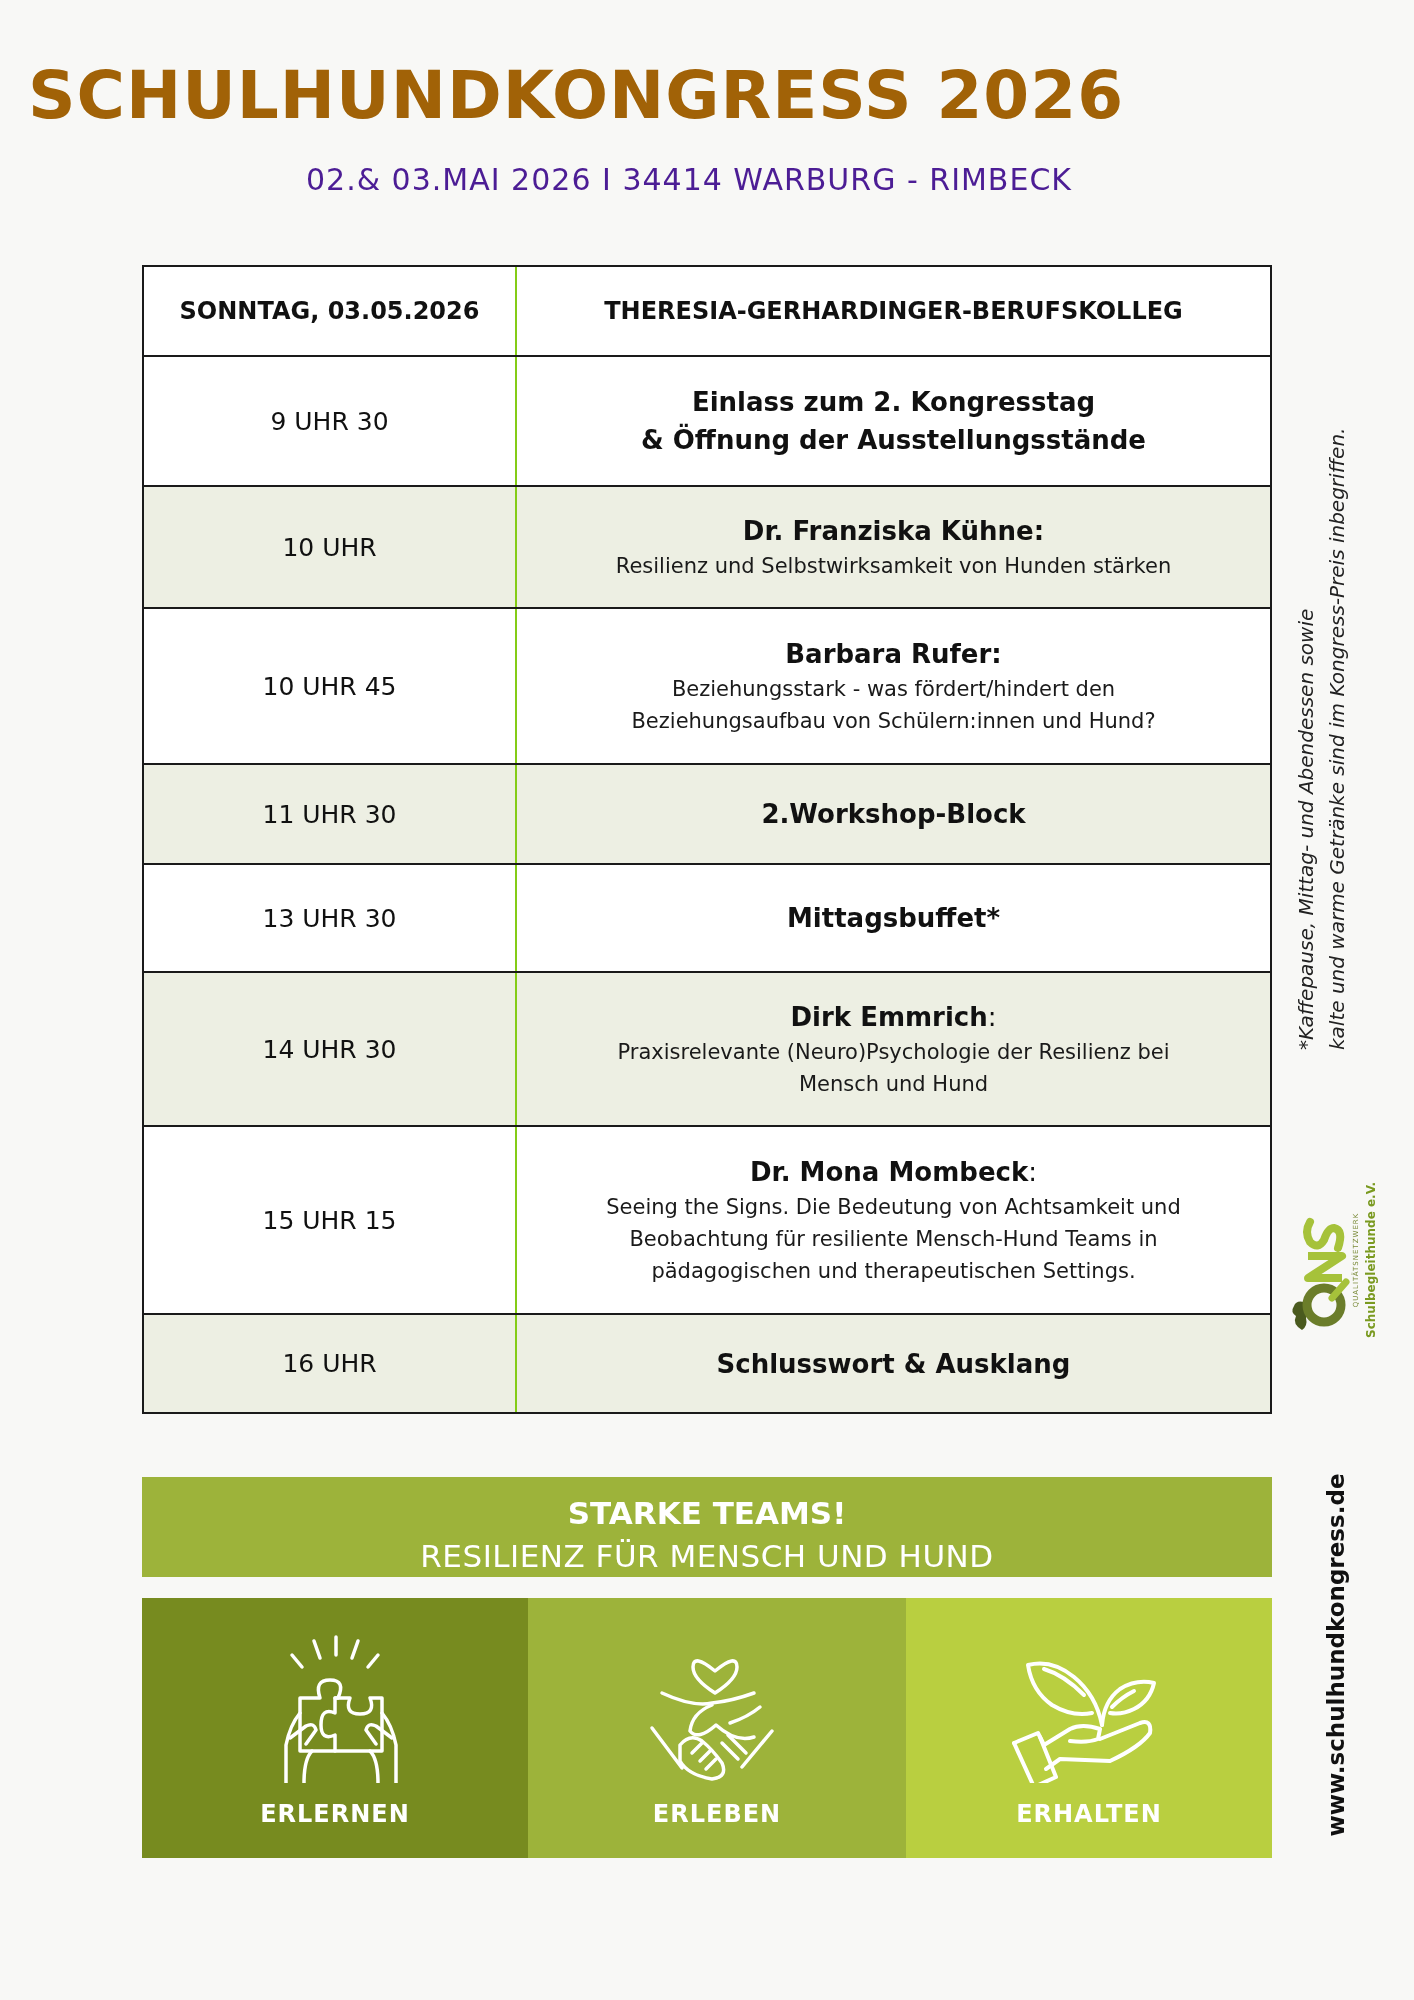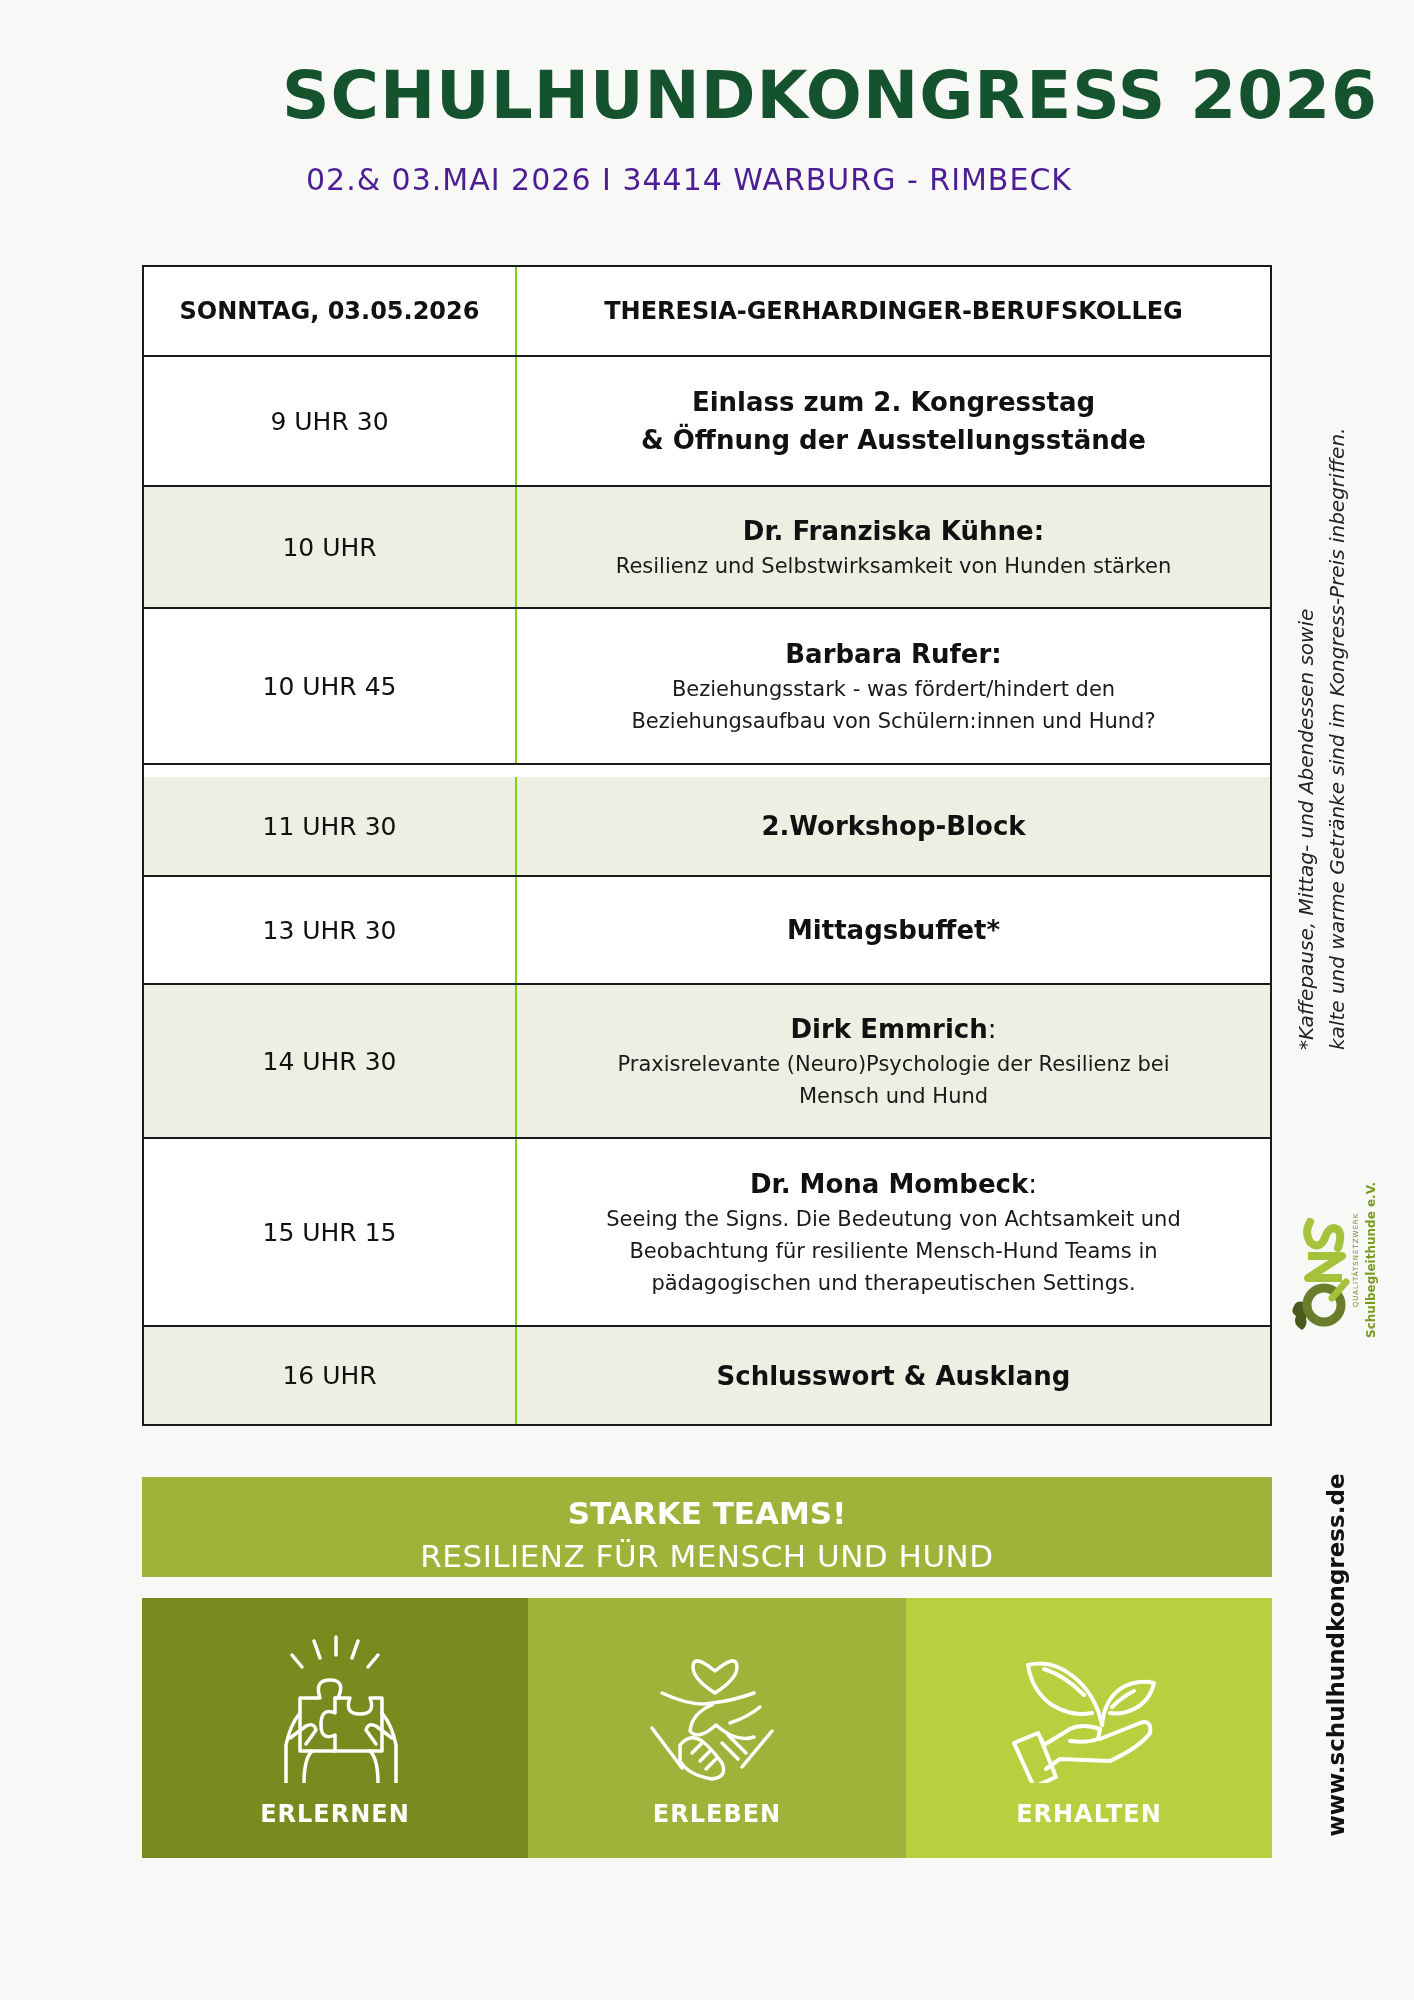--- a/index.html
+++ b/index.html
@@ -6,24 +6,24 @@
   html, body { width: 1414px; height: 2000px; }
   body {
     background: #f8f8f6;
     font-family: "Liberation Sans", "DejaVu Sans", sans-serif;
     color: #111;
     position: relative;
     overflow: hidden;
   }
   .title {
     position: absolute; left: 0; top: 56px; width: 1378px;
-    text-align: right;
+    text-align: left;
     font-family: "DejaVu Sans", sans-serif;
     font-weight: bold; font-size: 66px; letter-spacing: 1px;
-    color: #14532d;
+    color: #a16207;
     line-height: 80px;
     padding-left: 28px;
   }
   .subtitle {
     position: absolute; left: 0; top: 160px; width: 1378px;
     text-align: center;
     font-family: "DejaVu Sans", sans-serif;
     font-size: 30px; letter-spacing: 1px;
     color: #4c1d95;
     line-height: 40px;
@@ -143,21 +143,21 @@
 
   <div class="row" style="height:156px;">
     <div class="cell-time">10 UHR 45</div>
     <div class="cell-event">
       <div class="ev-title">Barbara Rufer:</div>
       <div class="ev-desc">Beziehungsstark - was fördert/hindert den</div>
       <div class="ev-desc">Beziehungsaufbau von Schülern:innen und Hund?</div>
     </div>
   </div>
 
-  <div class="row alt" style="height:100px;margin-top:12px;">
+  <div class="row alt" style="height:100px;">
     <div class="cell-time">11 UHR 30</div>
     <div class="cell-event">
       <div class="ev-title">2.Workshop-Block</div>
     </div>
   </div>
 
   <div class="row" style="height:108px;">
     <div class="cell-time">13 UHR 30</div>
     <div class="cell-event">
       <div class="ev-title">Mittagsbuffet*</div>

